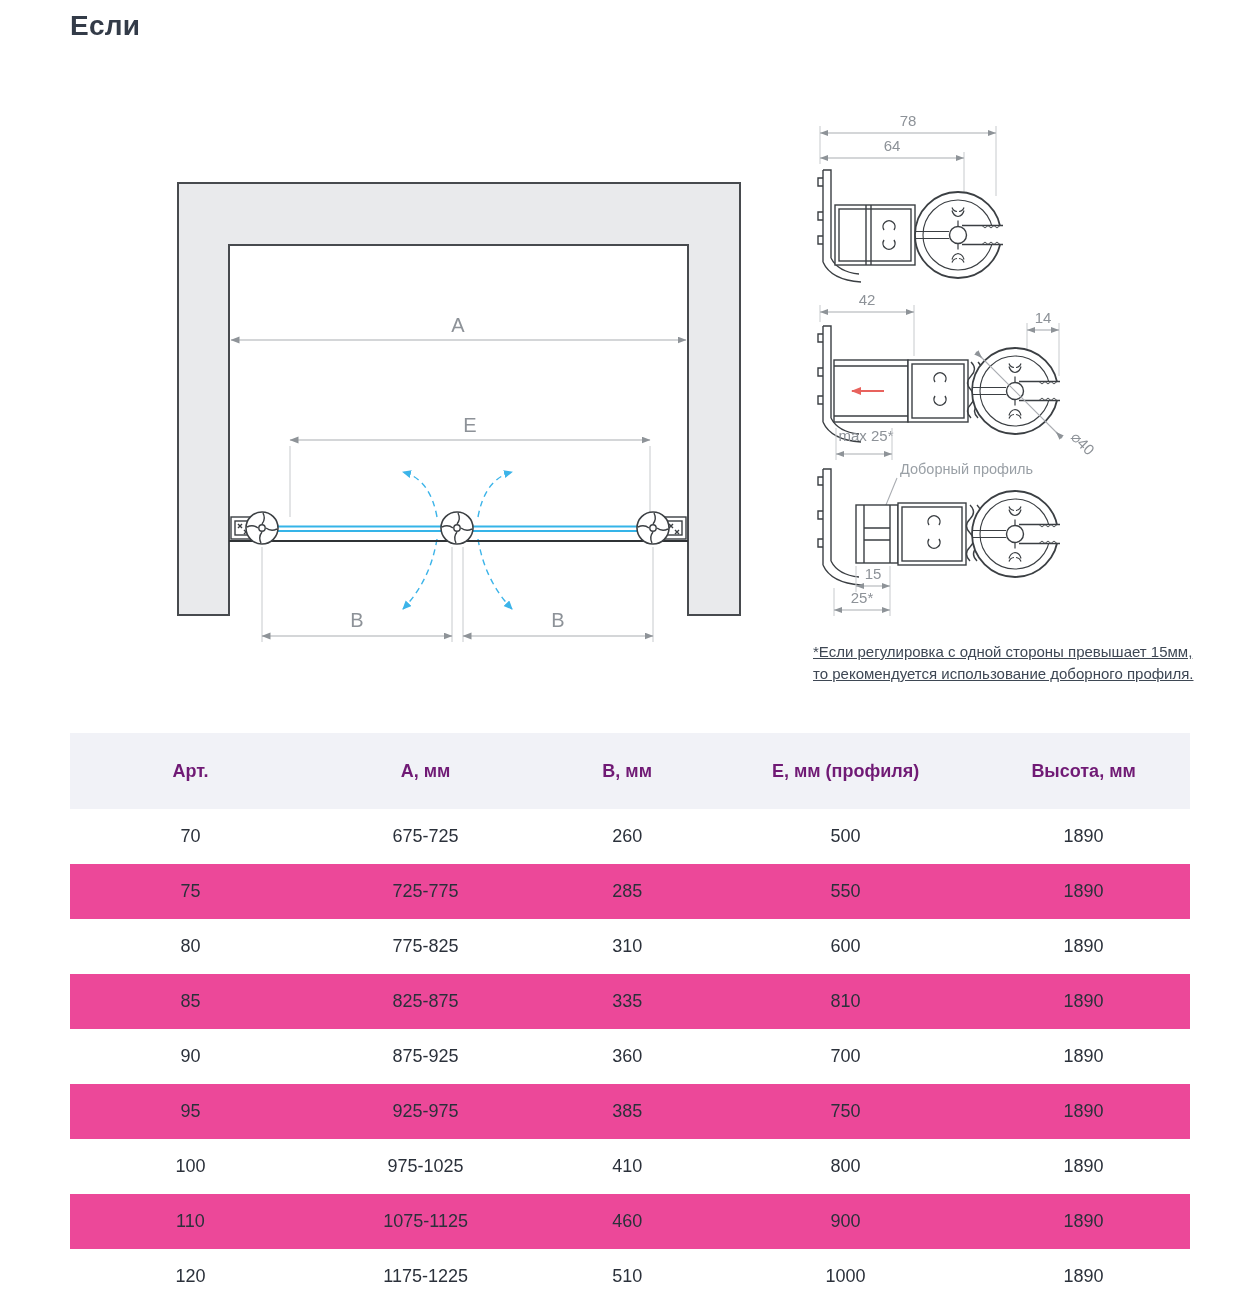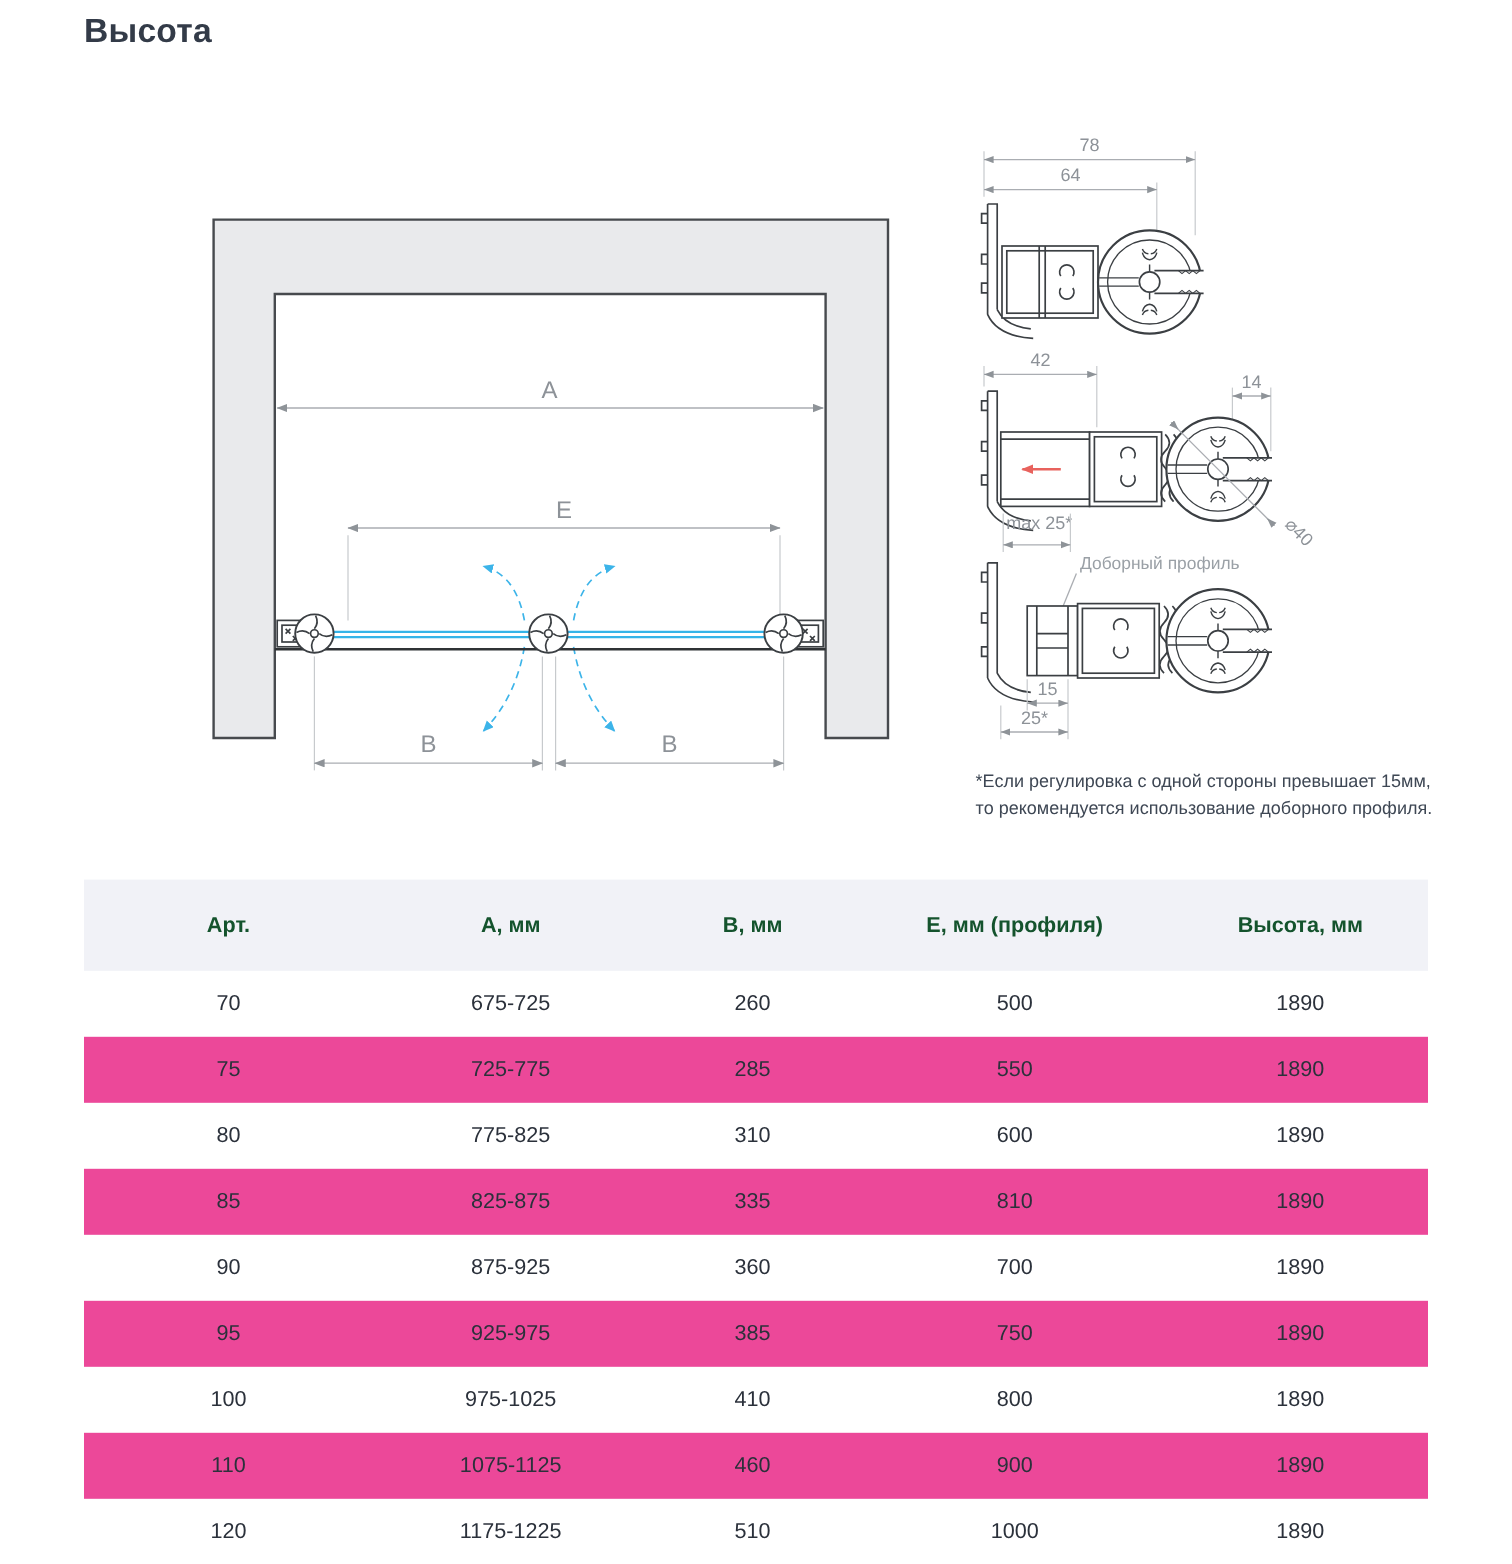--- a/index.html
+++ b/index.html
@@ -2,46 +2,46 @@
 <html><head>
 <meta charset="utf-8">
 <style>
   html,body{margin:0;padding:0;background:#fff;}
   .page{position:relative;width:1260px;height:1303px;background:#fff;overflow:hidden;
         font-family:"Liberation Sans",sans-serif;color:#2b313b;}
   .page-title{position:absolute;left:70px;top:10px;margin:0;font-size:28px;font-weight:800;
         color:#333b48;letter-spacing:.2px;}
   .main-diagram{position:absolute;left:160px;top:165px;width:600px;height:500px;}
   .details-diagram{position:absolute;left:790px;top:108px;width:430px;height:535px;}
-  .note{position:absolute;left:813px;top:641px;font-size:15px;line-height:21.5px;color:#3e4754;}
+  .note{position:absolute;left:813px;top:641px;font-size:15px;line-height:21.5px;color:#3e4754;text-decoration:underline;}
   
   .dim{stroke:#aaadb2;stroke-width:1.1;fill:none;}
   .ext{stroke:#c7cacd;stroke-width:1;fill:none;}
   .dk{stroke:#3b3f43;stroke-width:1.4;fill:none;}
   .dkf{stroke:#3b3f43;stroke-width:1.4;fill:#fff;}
   .arc{stroke:#3cb4e9;stroke-width:1.4;fill:none;stroke-dasharray:6 4.5;}
   .glass{stroke:#35b4e8;stroke-width:1.9;}
   .lbl{fill:#8d9298;font-size:20px;}
   .lbls{fill:#8d9298;font-size:15px;}
   .lblxs{fill:#9aa0a6;font-size:14.5px;}
   
   .spec-table{position:absolute;left:70px;top:733px;width:1120px;}
-  .thead{display:flex;height:76px;background:#f1f2f7;font-weight:700;font-size:18px;color:#14532d;}
+  .thead{display:flex;height:76px;background:#f1f2f7;font-weight:700;font-size:18px;color:#701a75;}
   .trow{display:flex;height:55px;font-size:18px;color:#2b313b;}
   .trow.alt{background:#ec4899;}
   .cell{display:flex;align-items:center;justify-content:center;}
   .c0{width:21.5%}.c1{width:20.5%}.c2{width:15.5%}.c3{width:23.5%}.c4{width:19%}
   .stripe-tail{height:6px;background:#f1f2f7;}
 </style>
 </head>
 <body>
 
 <div class="page">
 
-  <h1 class="page-title">Высота</h1>
+  <h1 class="page-title">Если</h1>
 
   <svg class="main-diagram" viewBox="0 0 600 500">
     <defs>
       <marker id="ma" markerWidth="10" markerHeight="8" refX="8.5" refY="3.5" orient="auto-start-reverse" markerUnits="userSpaceOnUse">
         <path d="M0,0 L9,3.5 L0,7 Z" fill="#8e9398"></path>
       </marker>
       <marker id="mc" markerWidth="11" markerHeight="10" refX="8" refY="4" orient="auto" markerUnits="userSpaceOnUse">
         <path d="M0,0 L9,4 L0,8 Z" fill="#3cb4e9"></path>
       </marker>
       <g id="hinge">

